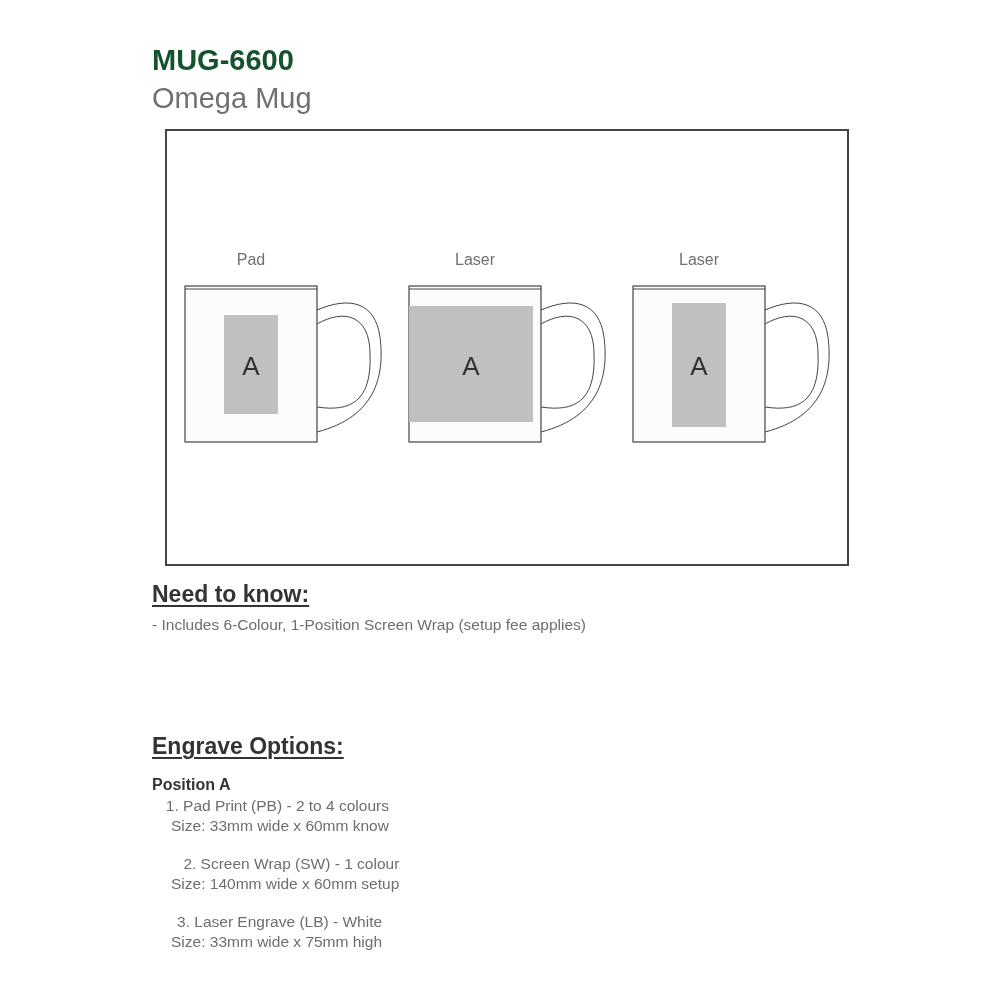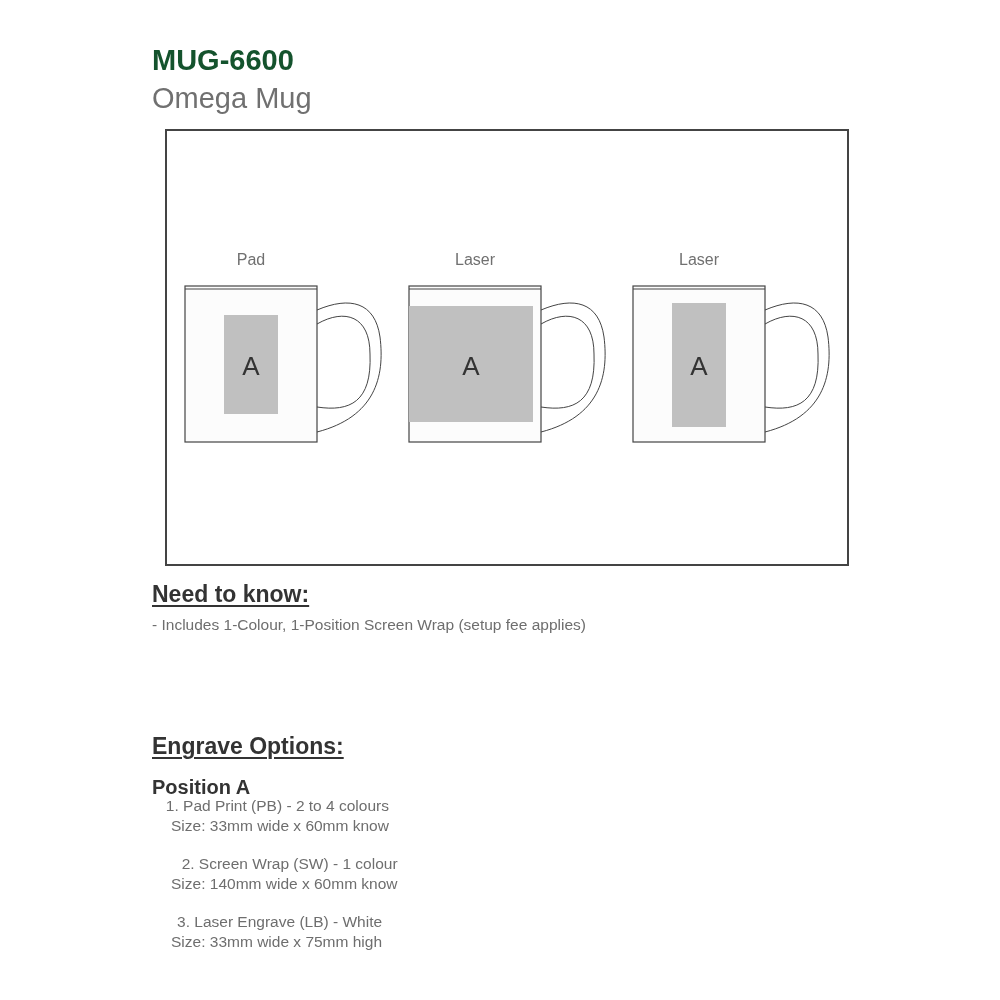--- a/index.html
+++ b/index.html
@@ -13,21 +13,21 @@
 
     .mug-label { position: absolute; font-size: 16px; color: #707070; transform: translateX(-50%); white-space: nowrap; }
 
     .mug-svg { position: absolute; }
 
     .h2 { position: absolute; left: 152px; font-size: 23px; font-weight: bold; color: #333333; text-decoration: underline; text-underline-offset: 3px; text-decoration-thickness: 2px; }
     .need-title { top: 581px; }
     .need-line { position: absolute; left: 152px; top: 616px; font-size: 15.5px; color: #6e6e6e; }
 
     .brand-title { top: 733px; }
-    .pos-title { position: absolute; left: 152px; top: 776px; font-size: 20px; font-weight: bold; color: #333333; }
+    .pos-title { position: absolute; left: 152px; top: 776px; font-size: 16px; font-weight: bold; color: #333333; }
     .opt { position: absolute; left: 152px; font-size: 15.5px; color: #6e6e6e; line-height: 19.5px; text-align: right; }
     .opt .size { padding-left: 19px; display: block; }
   </style>
 </head>
 <body>
 
 <div class="code">MUG-6600</div>
 <div class="name">Omega Mug</div>
 
 <div class="frame"></div>
@@ -56,29 +56,29 @@
 <svg class="mug-svg" style="left:628px; top:282px;" width="210" height="165" viewBox="0 0 210 165">
   <path d="M137,28 C170,14 195,20 200,55 C205,95 195,135 137,150" fill="none" stroke="#444" stroke-width="1"></path>
   <path d="M137,42 C165,26 190,34 190,72 C192,120 170,130 137,125" fill="none" stroke="#444" stroke-width="1"></path>
   <rect x="5" y="4" width="132" height="156" fill="#fcfcfc" stroke="#444" stroke-width="1.2"></rect>
   <line x1="5" y1="7" x2="137" y2="7" stroke="#444" stroke-width="1"></line>
   <rect x="44" y="21" width="54" height="124" fill="#c0c0c0"></rect>
   <text x="71" y="93" text-anchor="middle" font-family="Liberation Sans, sans-serif" font-size="26" fill="#333">A</text>
 </svg>
 
 <div class="h2 need-title">Need to know:</div>
-<div class="need-line">- Includes 1-Colour, 1-Position Screen Wrap (setup fee applies)</div>
+<div class="need-line">- Includes 6-Colour, 1-Position Screen Wrap (setup fee applies)</div>
 
 <div class="h2 brand-title">Engrave Options:</div>
 <div class="pos-title">Position A</div>
 
 <div class="opt" style="top:796px;">
   <span>1. Pad Print (PB) - 2 to 4 colours</span>
   <span class="size">Size: 33mm wide x 60mm know</span>
 </div>
 <div class="opt" style="top:854px;">
   <span>2. Screen Wrap (SW) - 1 colour</span>
-  <span class="size">Size: 140mm wide x 60mm know</span>
+  <span class="size">Size: 140mm wide x 60mm setup</span>
 </div>
 <div class="opt" style="top:912px;">
   <span>3. Laser Engrave (LB) - White</span>
   <span class="size">Size: 33mm wide x 75mm high</span>
 </div>
 
 </body></html>

